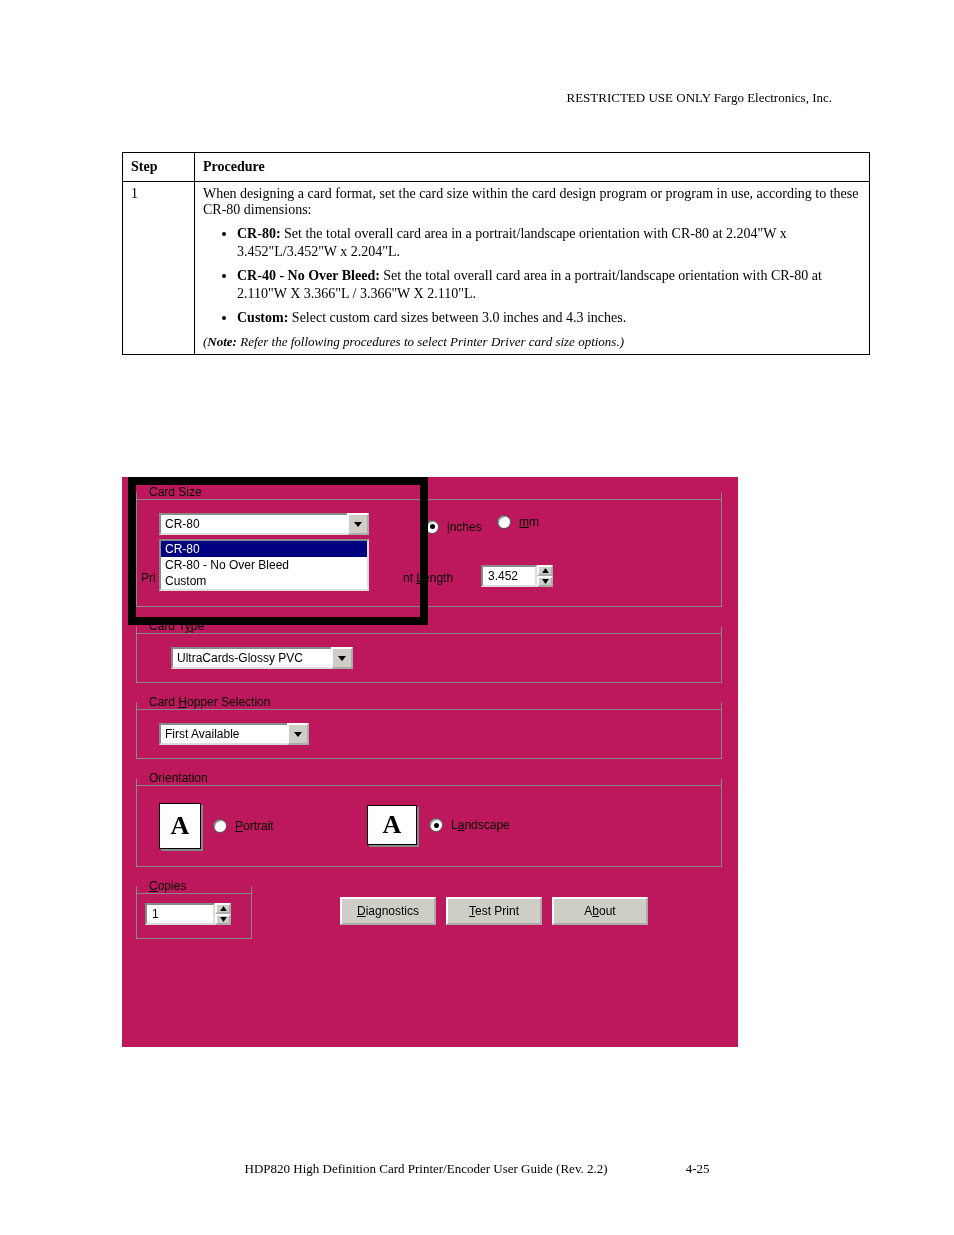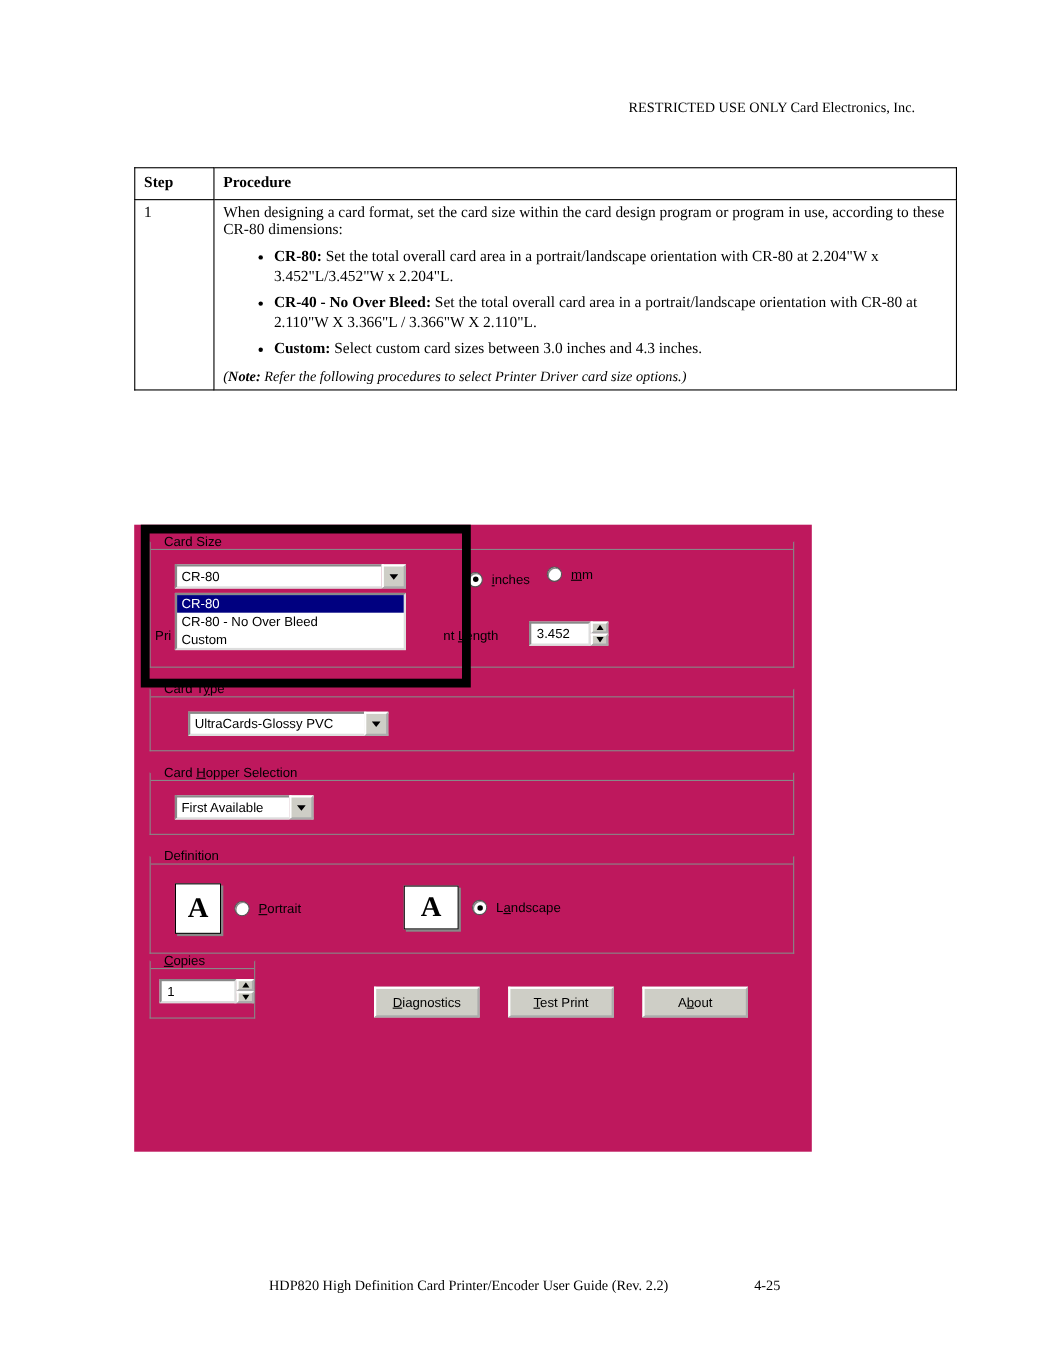--- a/index.html
+++ b/index.html
@@ -4,21 +4,21 @@
 <style>
 html,body{margin:0;padding:0;background:#fff;font-family:"Times New Roman",serif;font-size:15px;color:#000}
 .page{width:954px;height:1235px;position:relative;margin:0 auto;box-sizing:border-box;padding:0}
 .header{position:absolute;top:90px;left:0;right:0;text-align:right;padding-right:122px;font-size:13px;color:#000}
 .tbl{position:absolute;top:152px;left:122px;width:748px;border:1px solid #000;border-collapse:collapse;font-size:14px}
 .tbl td{border:1px solid #000;vertical-align:top;padding:4px 8px}
 .tbl td.c1{width:55px;text-align:left}
 .tbl td.c2{}
 .tbl .hd td{padding:6px 8px}
 .tbl ul{margin:2px 0 2px 0;padding-left:34px}
-.tbl ul li{margin:7px 12px;line-height:1.25}
+.tbl ul li{margin:7px 0;line-height:1.25}
 .b{font-weight:bold}
 .panel{position:absolute;top:477px;left:122px;width:616px;height:570px;background:#be185d;font-family:Tahoma,Arial,sans-serif;font-size:12px;color:#000}
 fieldset.fs{border:1px solid #888;border-top-color:#fff0;margin:0;padding:10px 10px 12px 10px;position:absolute;box-sizing:border-box}
 fieldset.fs>legend{font-size:12px;padding:0 2px;color:#000}
 fieldset.fs::before{content:"";position:absolute;left:0;right:0;top:0;border-top:1px solid #888}
 
 .combo{display:inline-flex;align-items:stretch;height:22px;vertical-align:middle}
 .combo .txt{background:#fff;border:2px inset #ddd;border-right:0;padding:0 4px;display:flex;align-items:center;min-width:0}
 .combo .btn{width:18px;background:#cecec6;border:2px outset #fff;display:flex;align-items:center;justify-content:center}
 .combo .btn svg{width:8px;height:8px}
@@ -36,31 +36,31 @@
 .pbtn{height:28px;min-width:96px;border:2px outset #fff;background:#cecec6;font-family:inherit;font-size:12px}
 .u{text-decoration:underline}
 .portrait-ico,.land-ico{width:40px;height:44px;background:#fff;border:1px solid #000;box-shadow:2px 2px 0 #888;display:inline-flex;align-items:center;justify-content:center;font-family:"Times New Roman",serif;font-weight:bold;font-size:26px}
 .land-ico{width:48px;height:38px}
 .thickframe{position:absolute;border:8px solid #000;box-sizing:border-box}
 
 #fs-size{left:14px;top:8px;width:586px;height:122px}
 #fs-type{left:14px;top:142px;width:586px;height:64px}
 #fs-hopper{left:14px;top:218px;width:586px;height:64px}
 #fs-orient{left:14px;top:294px;width:586px;height:96px}
-#fs-copies{left:14px;top:389px;width:96px;height:60px}
-.btnrow{position:absolute;left:218px;top:420px;display:flex;gap:26px}
+#fs-copies{left:14px;top:402px;width:116px;height:60px}
+.btnrow{position:absolute;left:218px;top:420px;display:flex;gap:10px}
 .footer{position:absolute;left:0;right:0;bottom:58px;text-align:center;font-size:13px}
 .note{font-style:italic;font-size:13px}
 .lbl{display:inline-block}
 </style>
 </head>
 <body>
 
 <div class="page">
-  <div class="header">RESTRICTED USE ONLY                                                                         Card Electronics, Inc.</div>
+  <div class="header">RESTRICTED USE ONLY                                                                         Fargo Electronics, Inc.</div>
 
   <table class="tbl">
     <tbody>
         <tr class="hd">
       <td class="c1"><span class="b">Step</span></td>
       <td class="c2"><span class="b">Procedure</span></td>
     </tr>
     <tr>
       <td class="c1">1</td>
       <td class="c2">
@@ -142,33 +142,33 @@
                 <path d="M0 2 L8 2 L4 7 Z"></path>
               </svg>
             </div>
         </div>
       </div>
     </fieldset>
 
     <fieldset id="fs-hopper" class="fs">
       <legend>Card <span class="u">H</span>opper Selection</legend>
       <div style="position:absolute;left:22px;top:14px">
-        <div class="combo" style="width:126px">
+        <div class="combo" style="width:150px">
           <div class="txt" style="flex:1">First Available</div>
           <div class="btn">
               <svg viewBox="0 0 8 8">
                 <path d="M0 2 L8 2 L4 7 Z"></path>
               </svg>
             </div>
         </div>
       </div>
     </fieldset>
 
     <fieldset id="fs-orient" class="fs">
-      <legend>Definition</legend>
+      <legend>Orientation</legend>
       <div style="position:absolute;left:22px;top:18px;display:flex;align-items:center;gap:12px">
         <span class="portrait-ico">A</span>
         <span class="radio">
             <span class="dot"></span>
             <span><span class="u">P</span>ortrait</span>
           </span>
       </div>
       <div style="position:absolute;left:230px;top:20px;display:flex;align-items:center;gap:12px">
         <span class="land-ico">A</span>
         <span class="radio">

